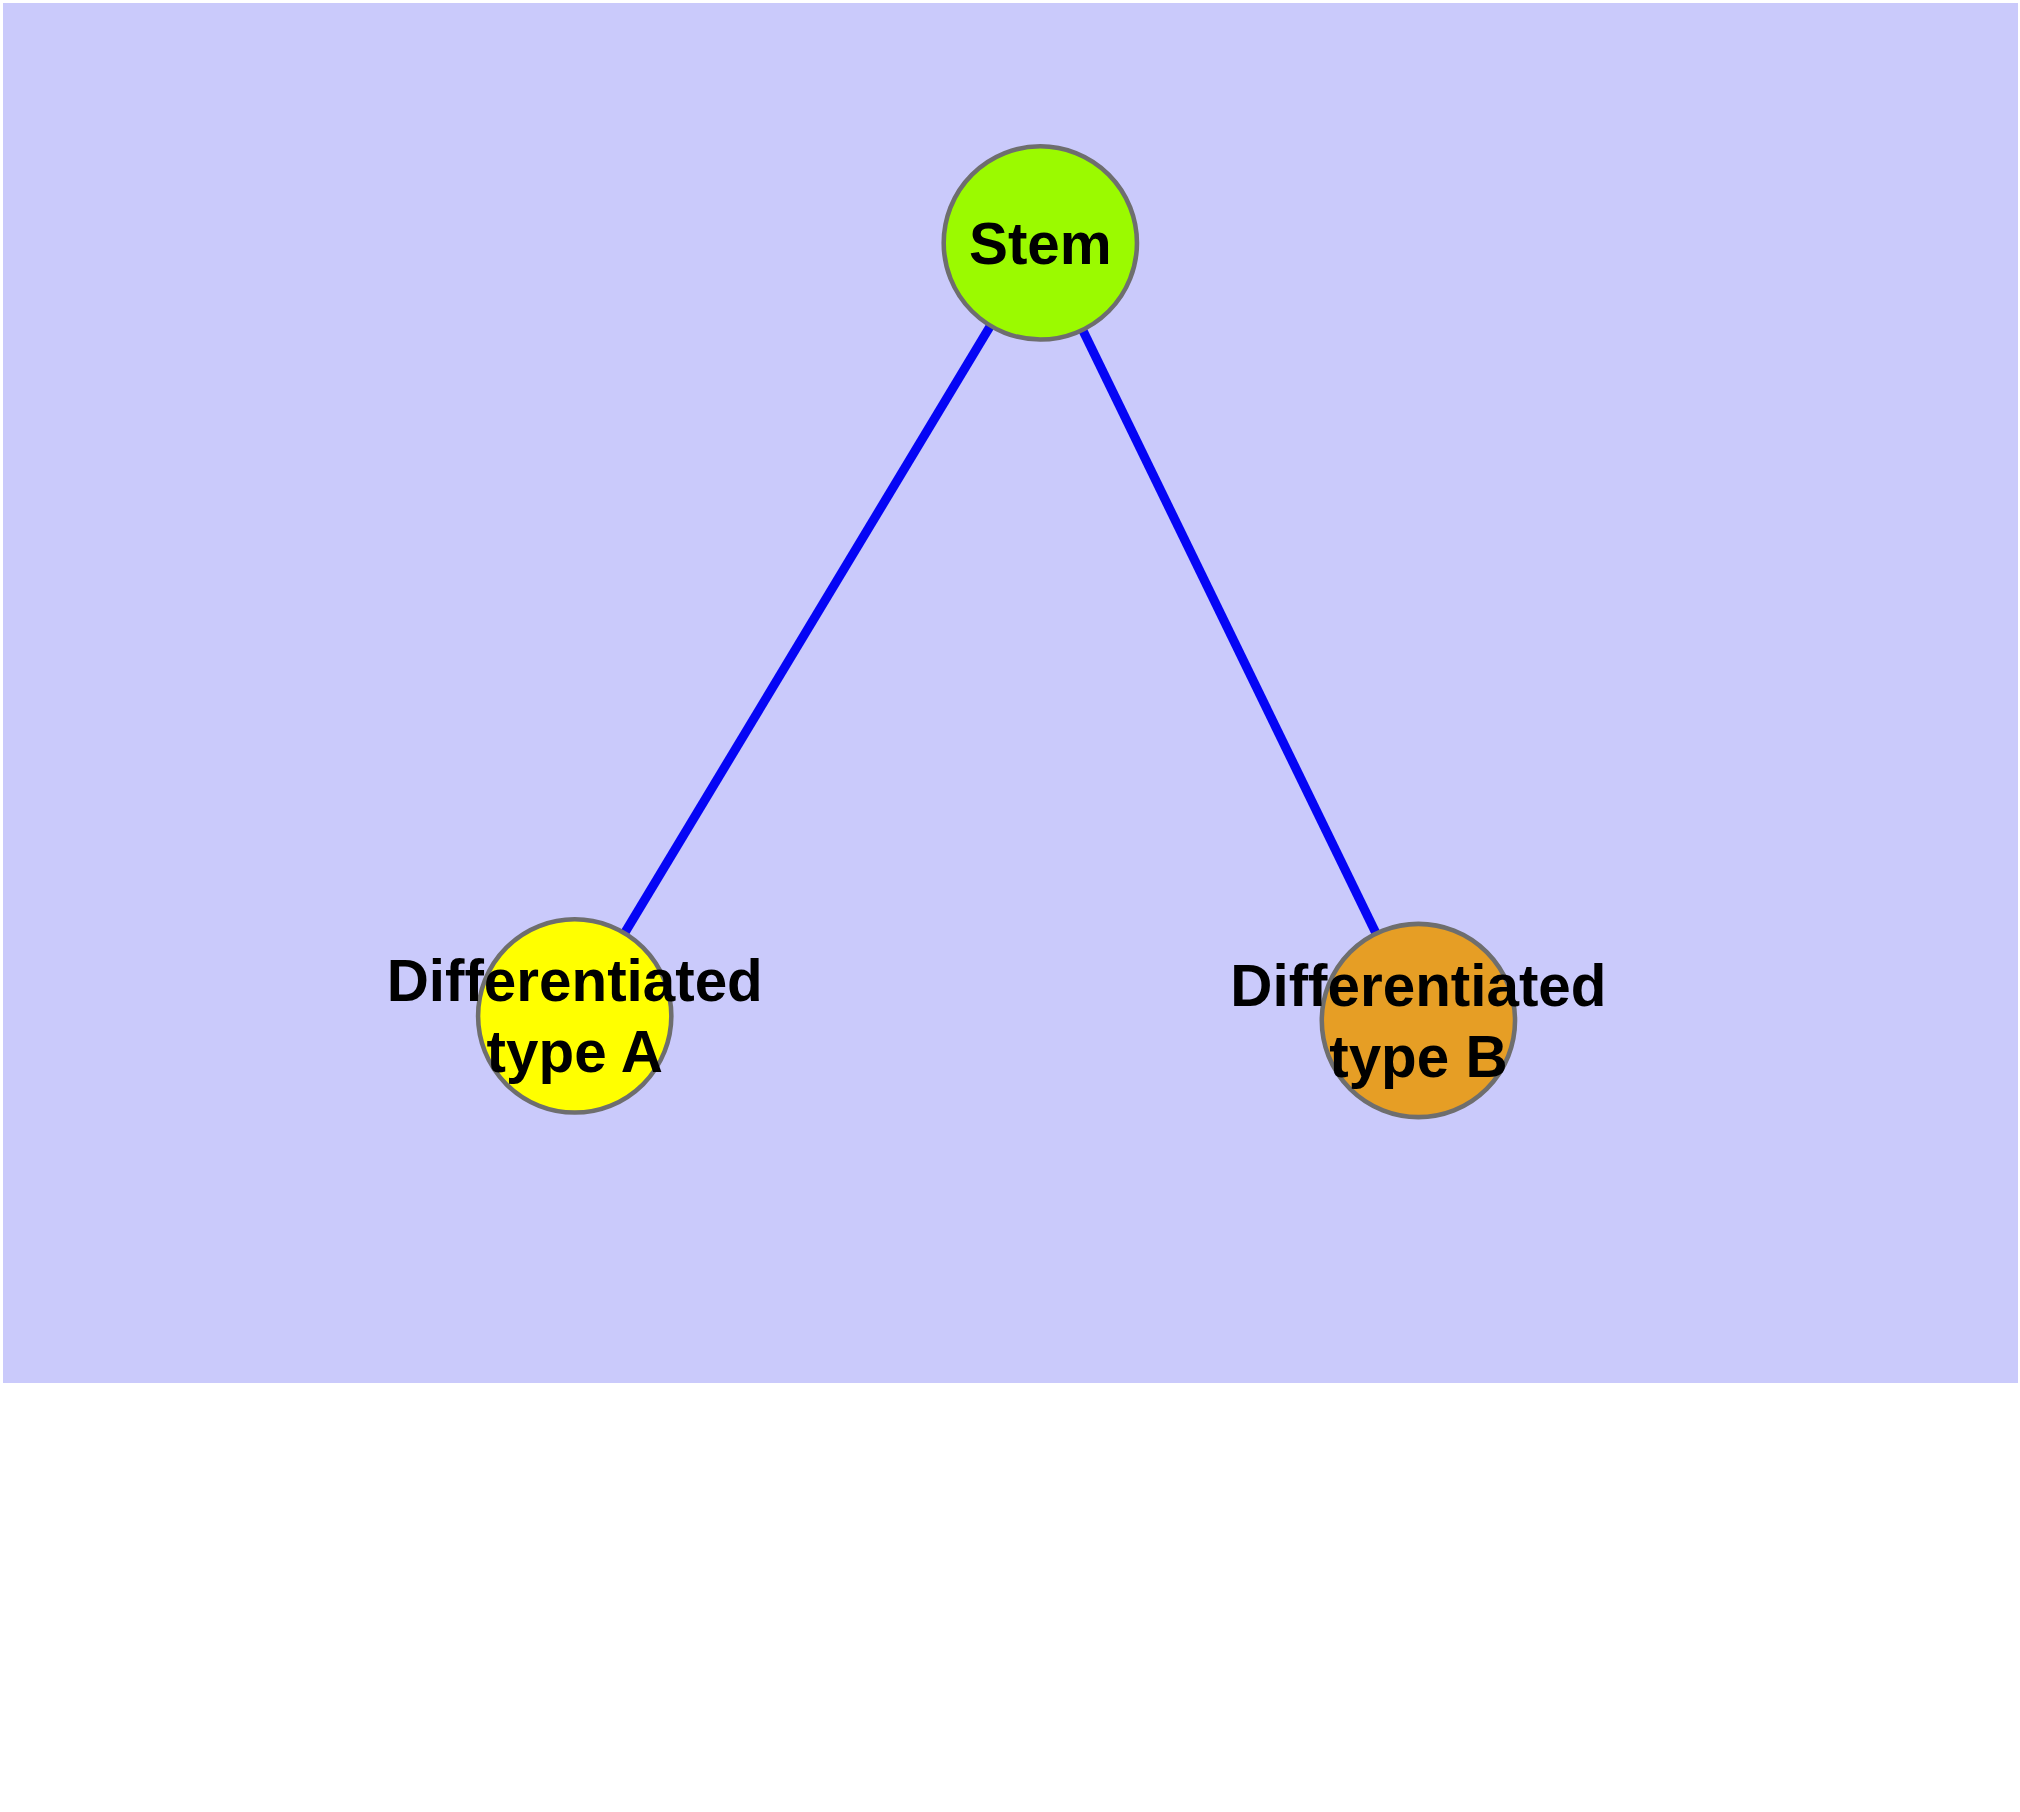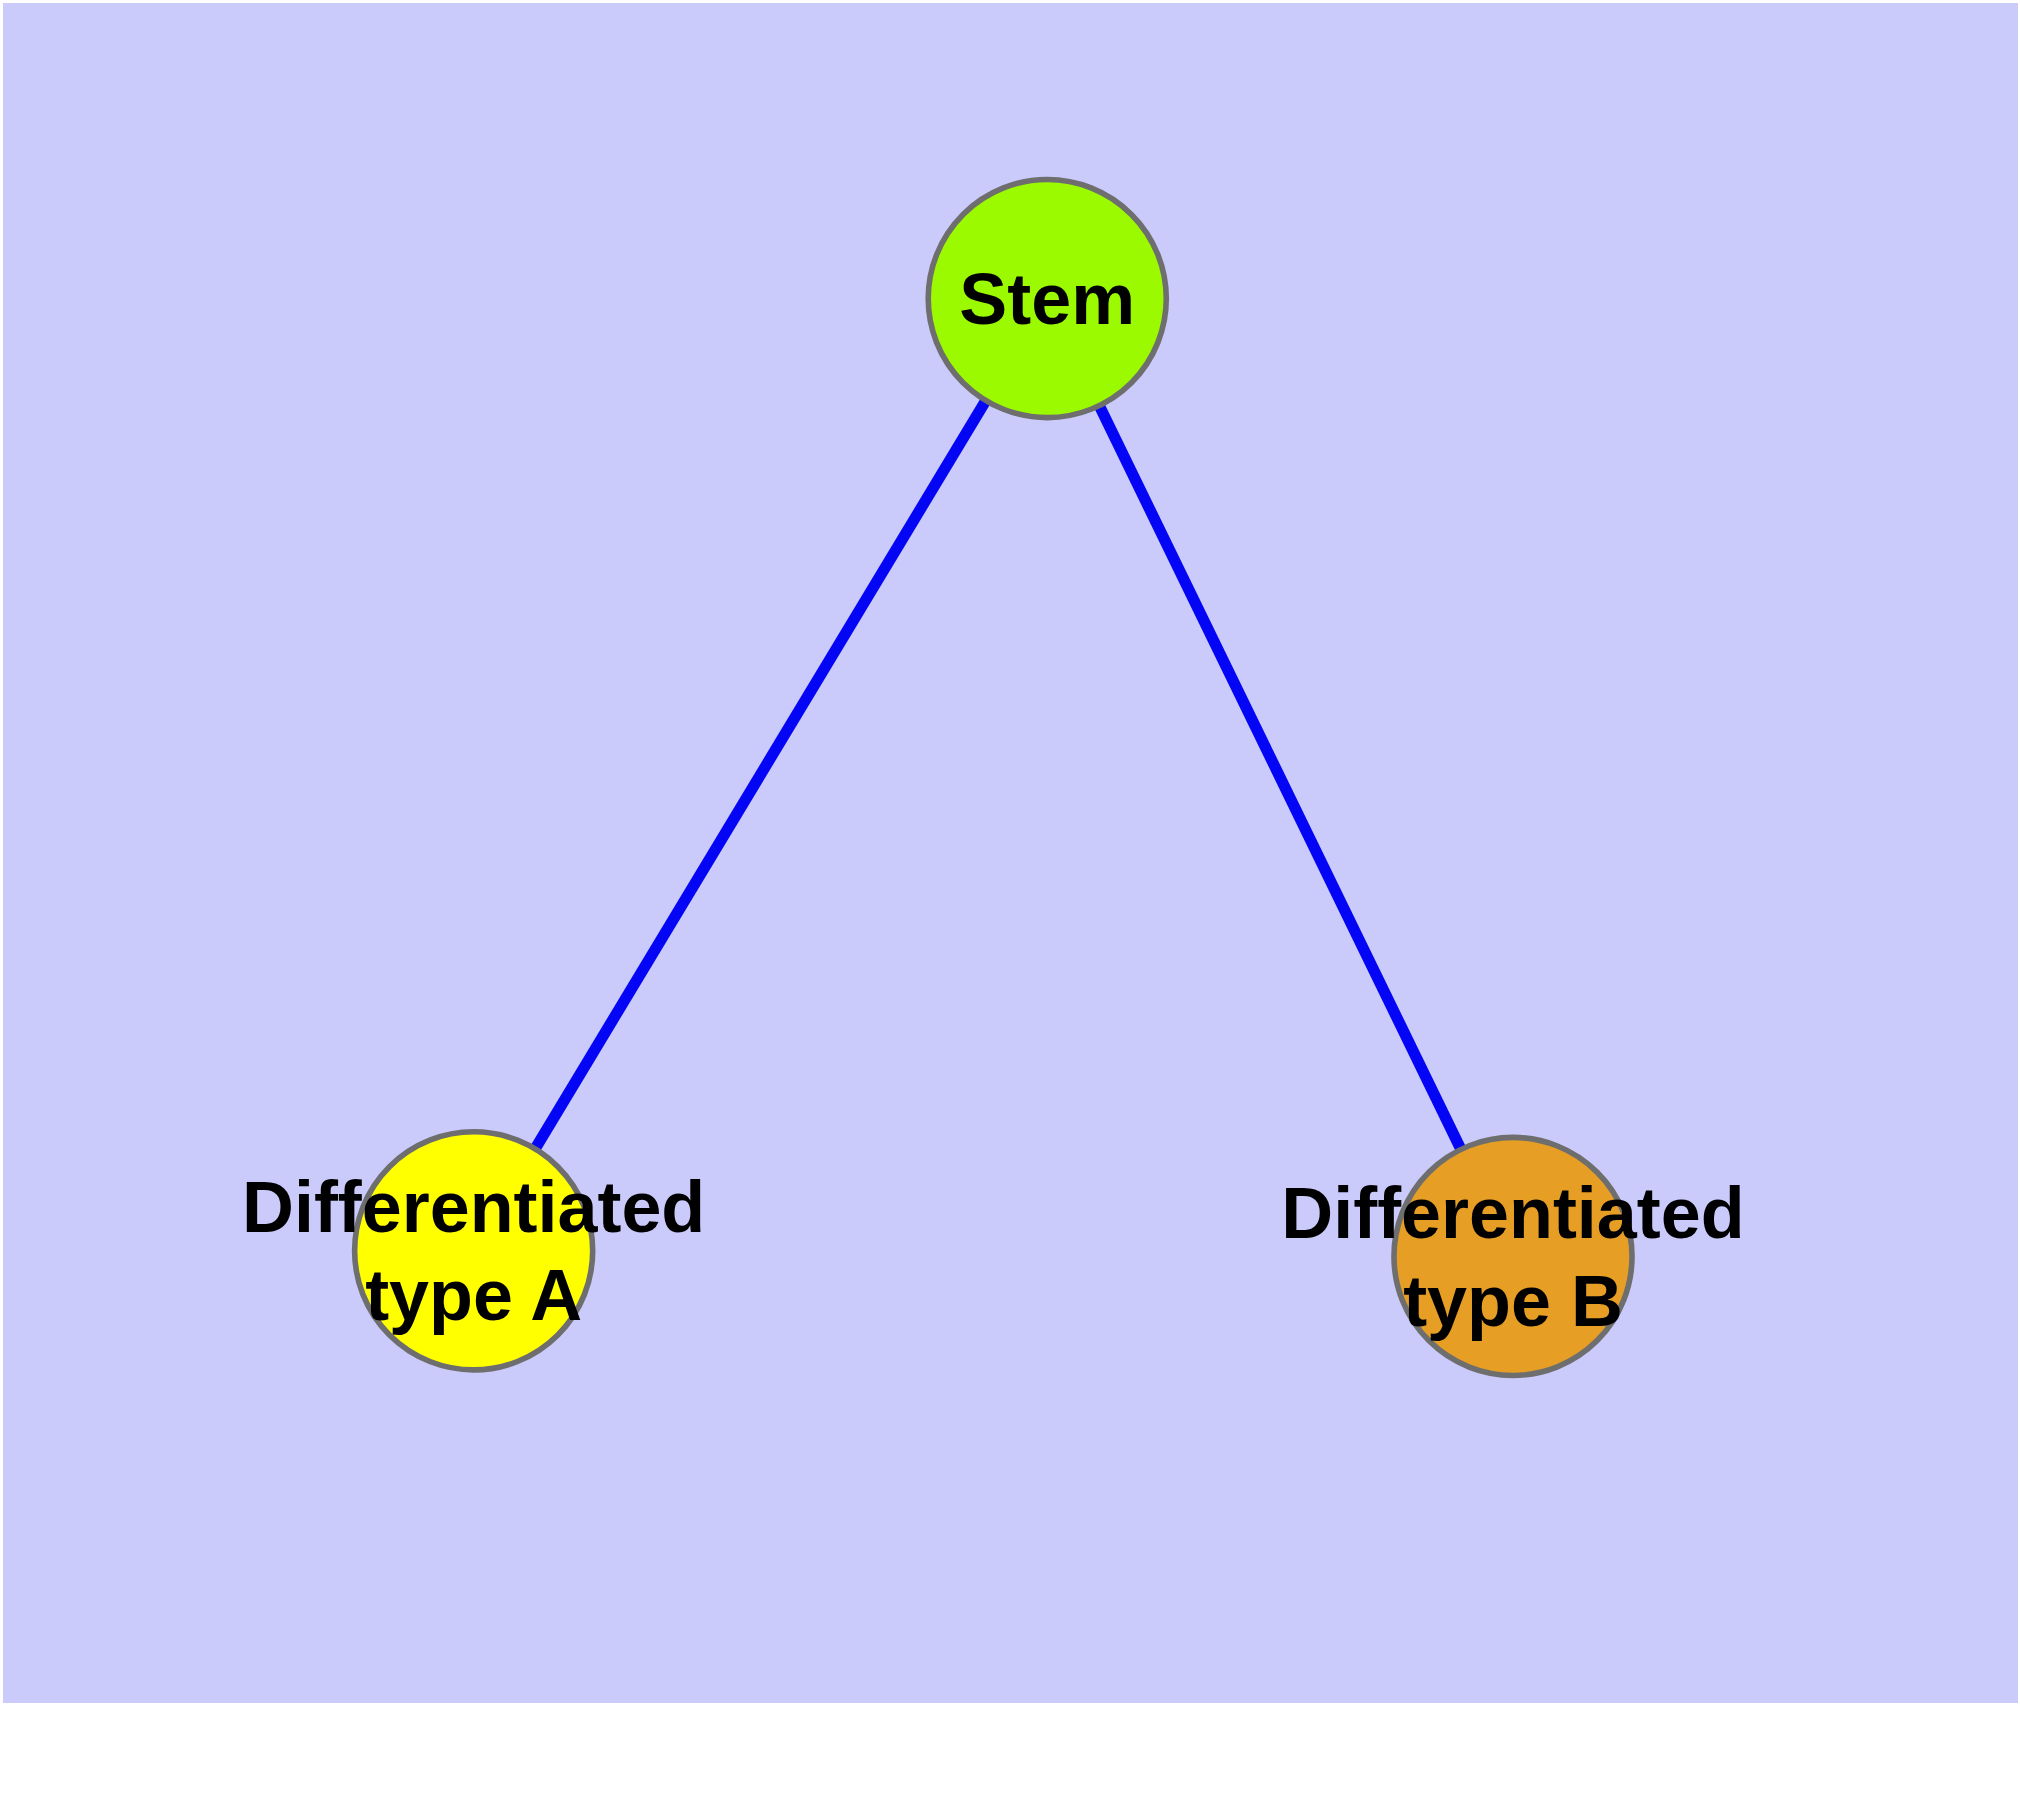--- a/index.html
+++ b/index.html
@@ -13,21 +13,21 @@
     width: 2021px;
     height: 1812px;
     background: #ffffff;
     overflow: hidden;
   }
   .plot-area {
     position: absolute;
     left: 2.5px;
     top: 3.4px;
     width: 2015px;
-    height: 1700px;
+    height: 1380px;
     background: #CACAFB;
   }
   svg.graph {
     display: block;
     width: 100%;
     height: 100%;
   }
   .edge {
     stroke: #0505F5;
     stroke-width: 14;

